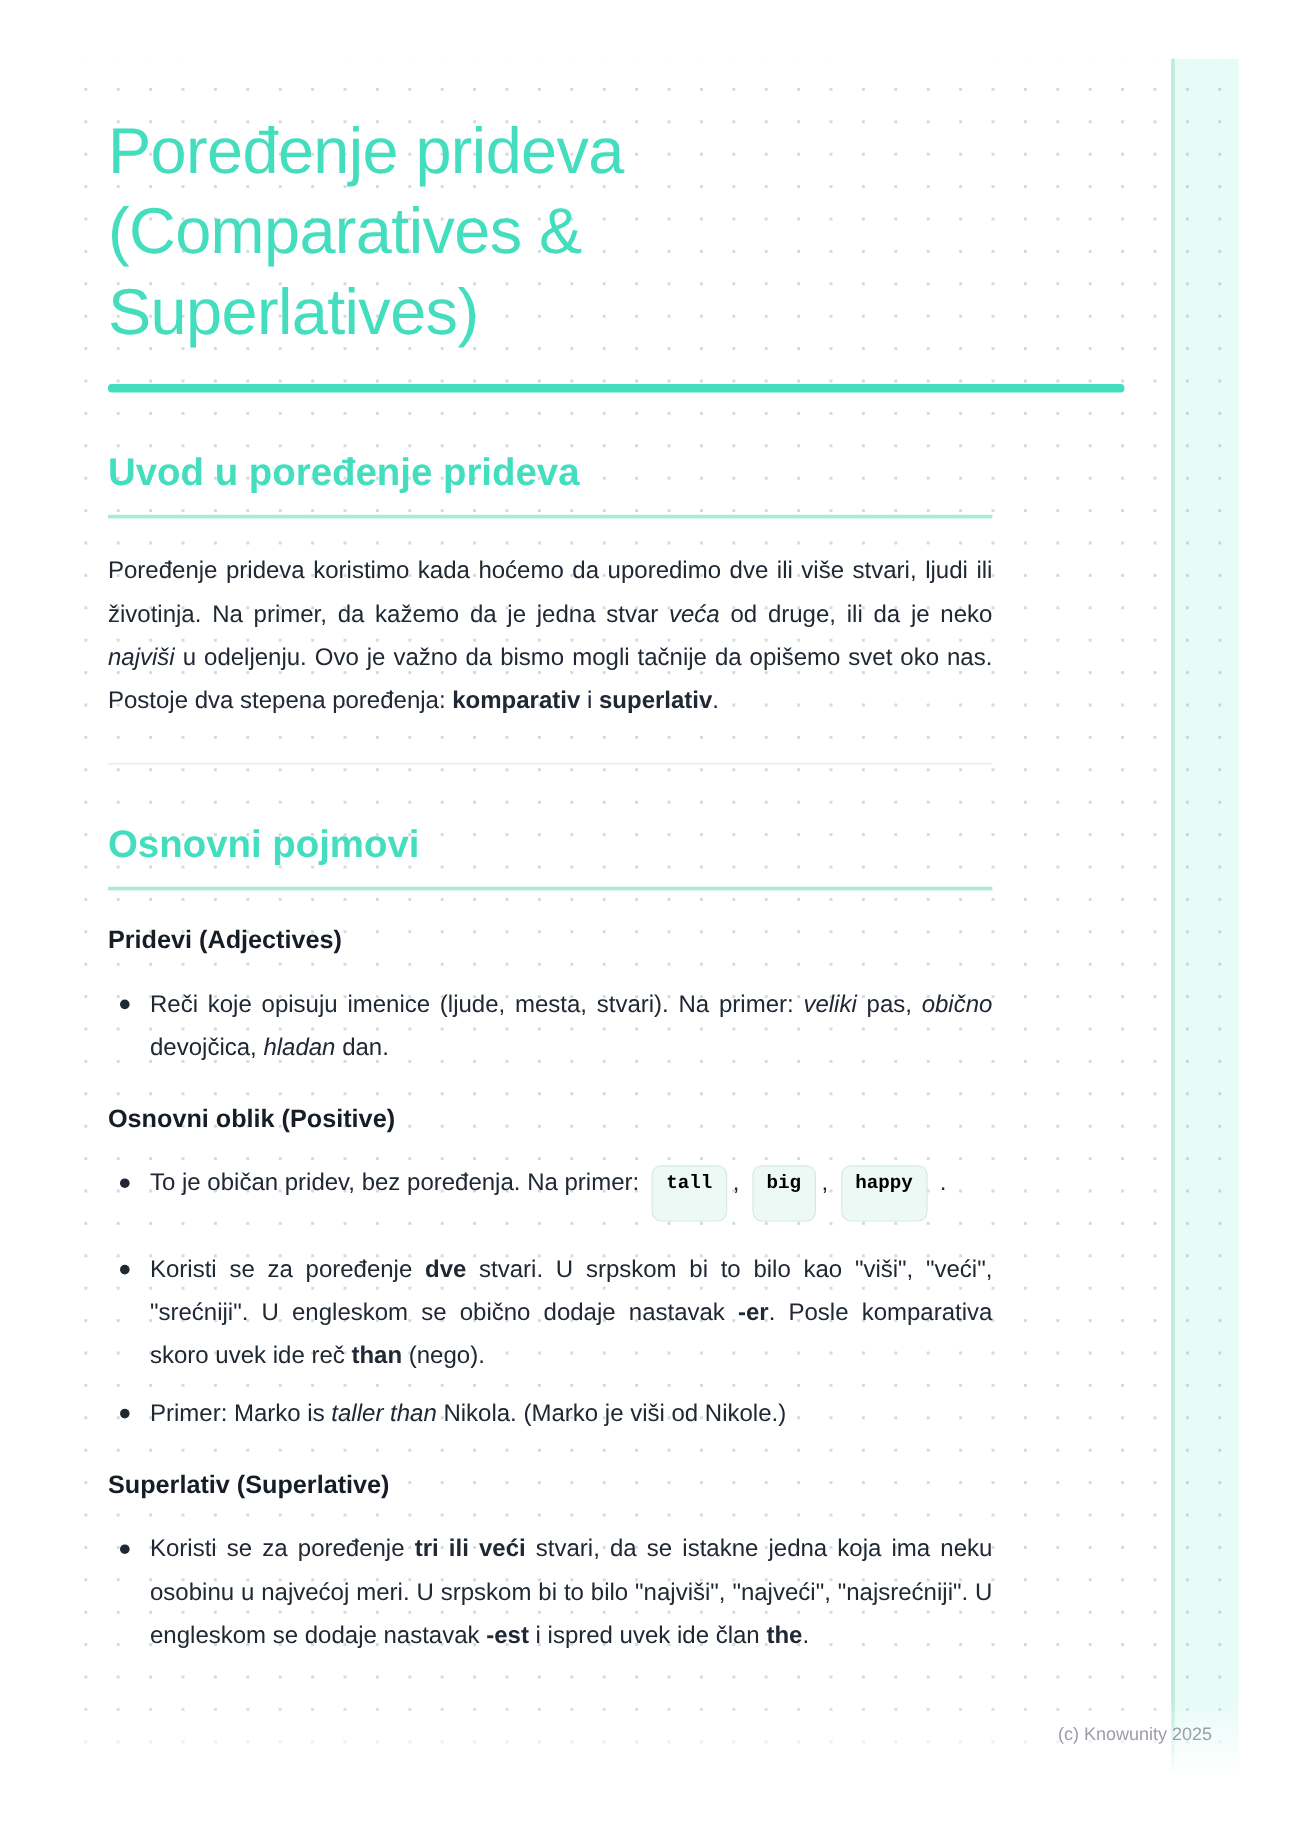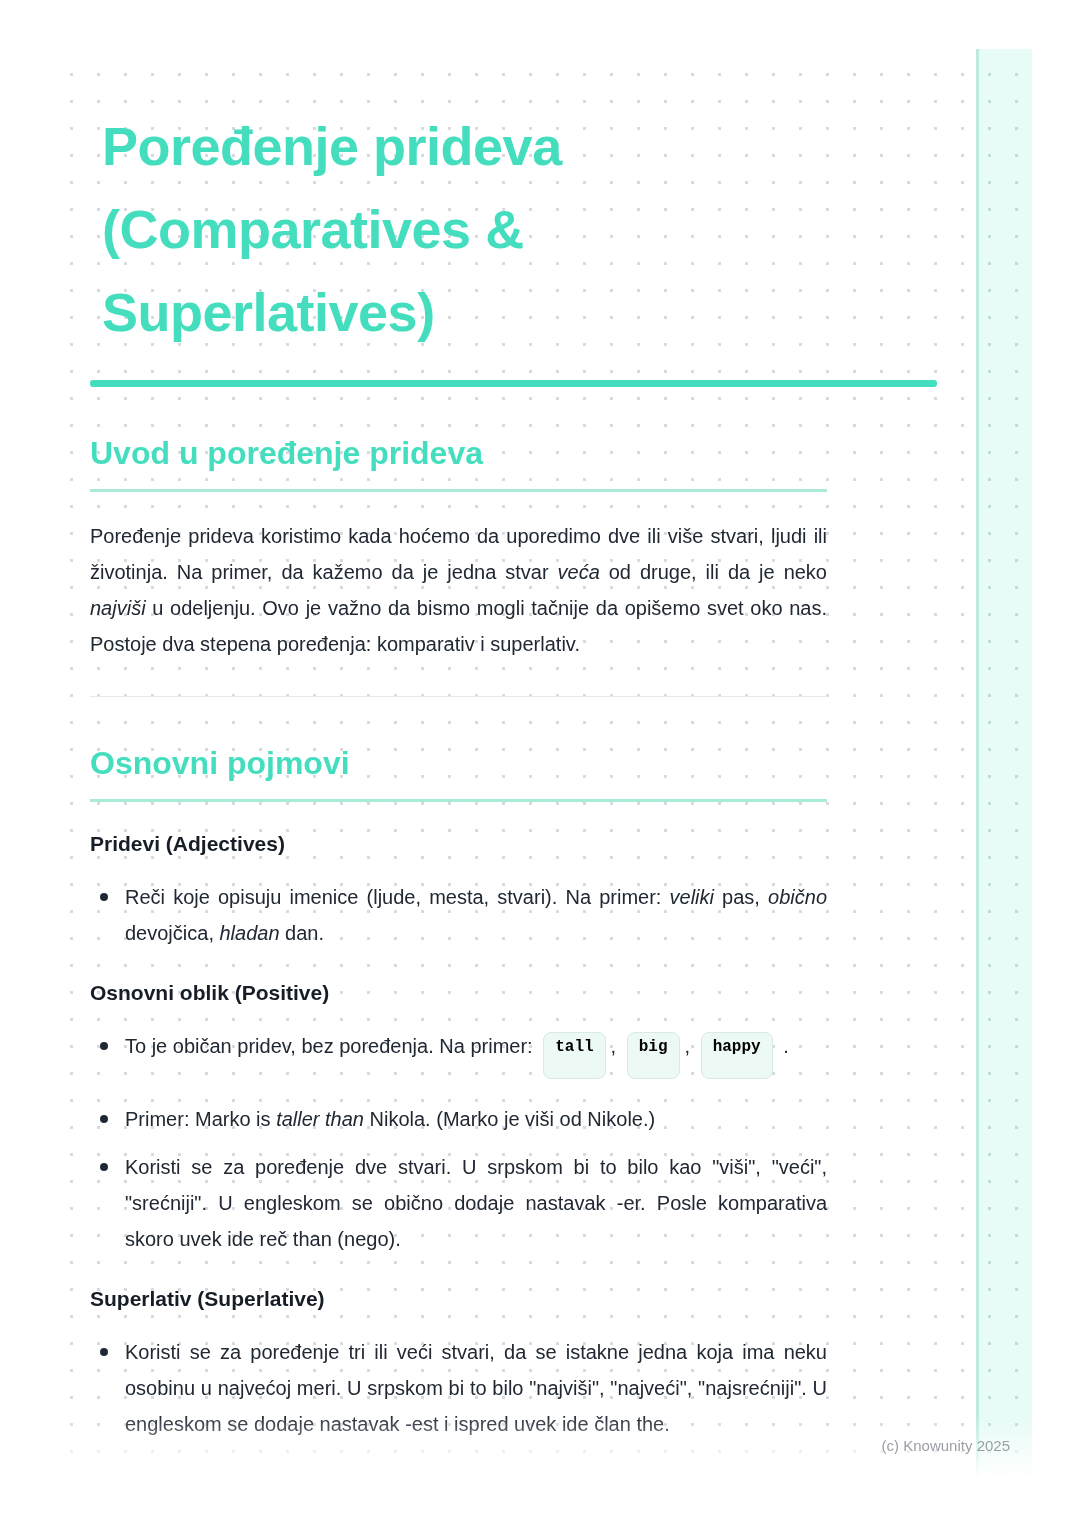--- a/index.html
+++ b/index.html
@@ -24,22 +24,22 @@
   
   .fade{
     position:absolute;left:0;right:0;bottom:-6px;height:80px;
     background:linear-gradient(to bottom,rgba(255,255,255,0),#ffffff 80%);
     pointer-events:none;
   }
   .content{
     position:relative;margin-left:42px;padding-top:44px;width:737px;
   }
   h1.title{
-    margin:12px;max-width:620px;
-    font-size:54px;line-height:83px;font-weight:bold;letter-spacing:-0.5px;
+    margin:0;max-width:620px;
+    font-size:54px;line-height:67px;font-weight:normal;letter-spacing:-0.5px;
     color:#44debf;
   }
   .title-rule{
     width:847px;height:7px;background:#44debf;border-radius:3px;
     margin-top:26px;
   }
   section{display:block;}
   h2.sec{
     margin:46px 0 0;padding-bottom:16px;
     font-size:32px;line-height:40px;font-weight:bold;color:#44debf;
@@ -60,21 +60,21 @@
   }
   ul.blist li{
     position:relative;padding-left:35px;margin:0 0 12px;
     font-size:20px;line-height:36px;color:#202833;text-align:justify;
   }
   ul.blist li:last-child{margin-bottom:0;}
   ul.blist li::before{
     content:"";position:absolute;left:10px;top:14px;width:8px;height:8px;
     border-radius:50%;background:#202833;
   }
-  .b{font-weight:normal;}
+  .b{font-weight:bold;}
   .i{font-style:italic;}
   .chip{
     display:inline-block;font-family:Liberation Mono, monospace;
     font-size:16px;font-weight:bold;color:#000000;background:#edf9f4;
     border:1.5px solid #d8eae2;border-radius:8px;padding:3px 11px 20px;
     margin:0 5px;line-height:22px;white-space:nowrap;vertical-align:2px;
   }
   .watermark{
     position:absolute;top:1437px;right:70px;
     font-size:15px;color:#9a9ea5;z-index:5;
@@ -99,22 +99,22 @@
           <h2 class="sec">Osnovni pojmovi</h2>
           <h3 class="sub">Pridevi (Adjectives)</h3>
           <ul class="blist">
             <li><span>Reči koje opisuju imenice (ljude, mesta, stvari). Na primer: </span><span class="i">veliki</span><span> pas, </span><span class="i">obično</span><span> devojčica, </span><span class="i">hladan</span><span> dan.</span></li>
           </ul>
           <h3 class="sub">Osnovni oblik (Positive)</h3>
           <ul class="blist">
             <li><span>To je običan pridev, bez poređenja. Na primer: </span><code class="chip">tall</code><span>, </span><code class="chip">big</code><span>, </span><code class="chip">happy</code><span> .</span></li>
           </ul>
           <ul class="blist">
+            <li><span>Koristi se za poređenje </span><span class="b">dve</span><span> stvari. U srpskom bi to bilo kao "viši", "veći", "srećniji". U engleskom se obično dodaje nastavak </span><span class="b">-er</span><span>. Posle komparativa skoro uvek ide reč </span><span class="b">than</span><span> (nego).</span></li>
             <li><span>Primer: Marko is </span><span class="i">taller than</span><span> Nikola. (Marko je viši od Nikole.)</span></li>
-            <li><span>Koristi se za poređenje </span><span class="b">dve</span><span> stvari. U srpskom bi to bilo kao "viši", "veći", "srećniji". U engleskom se obično dodaje nastavak </span><span class="b">-er</span><span>. Posle komparativa skoro uvek ide reč </span><span class="b">than</span><span> (nego).</span></li>
           </ul>
           <h3 class="sub">Superlativ (Superlative)</h3>
           <ul class="blist">
             <li><span>Koristi se za poređenje </span><span class="b">tri ili veći</span><span> stvari, da se istakne jedna koja ima neku osobinu u najvećoj meri. U srpskom bi to bilo "najviši", "najveći", "najsrećniji". U engleskom se dodaje nastavak </span><span class="b">-est</span><span> i ispred uvek ide član </span><span class="b">the</span><span>.</span></li>
           </ul>
         </section>
       </div>
   </div>
 
   <div class="fade"></div>

